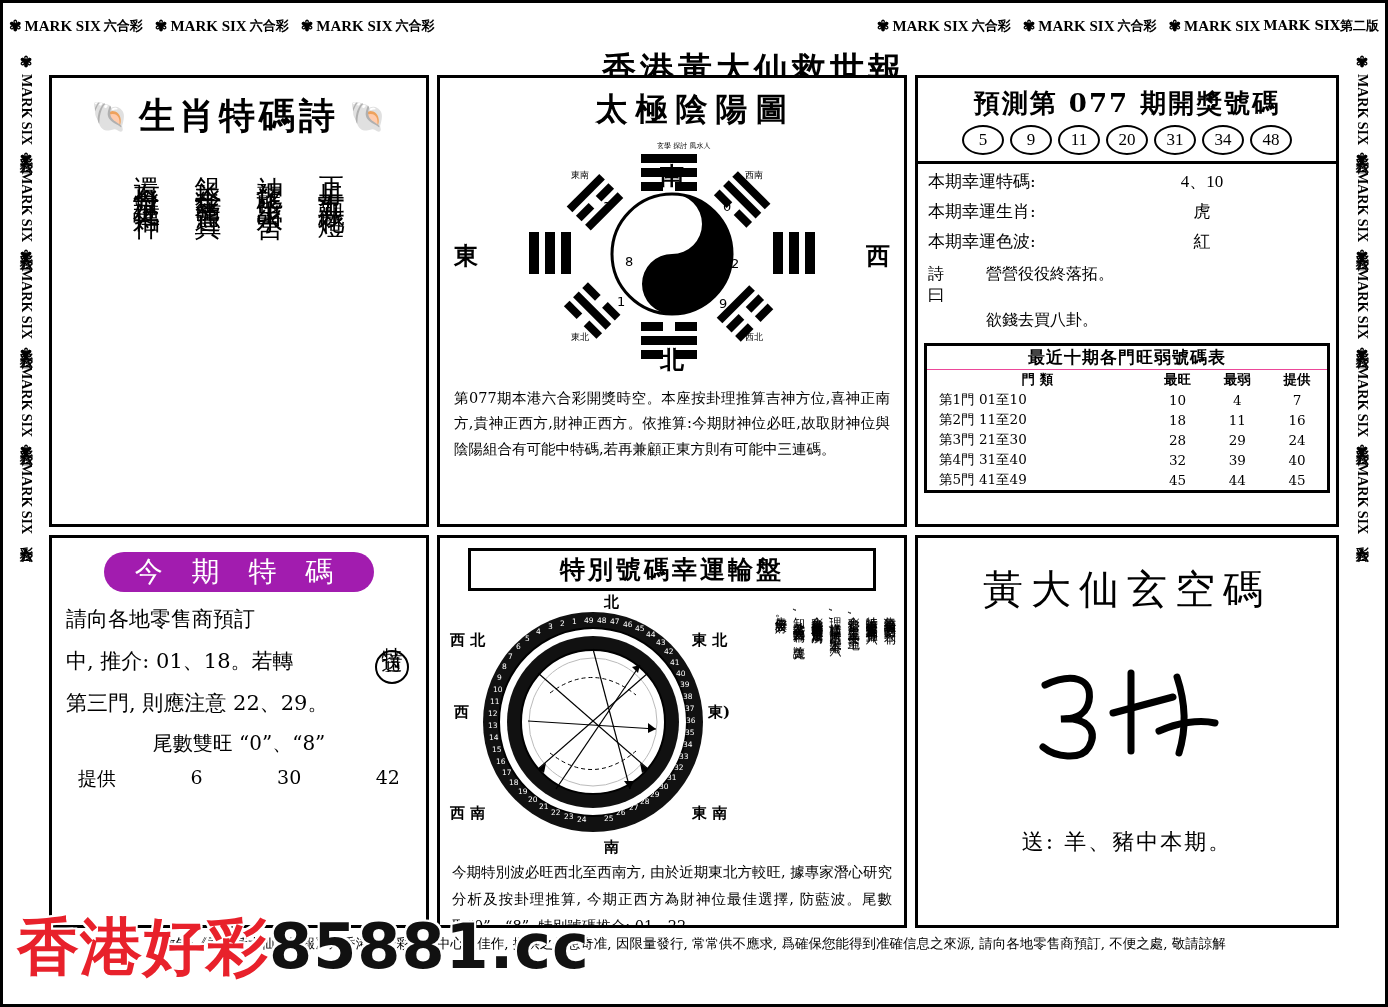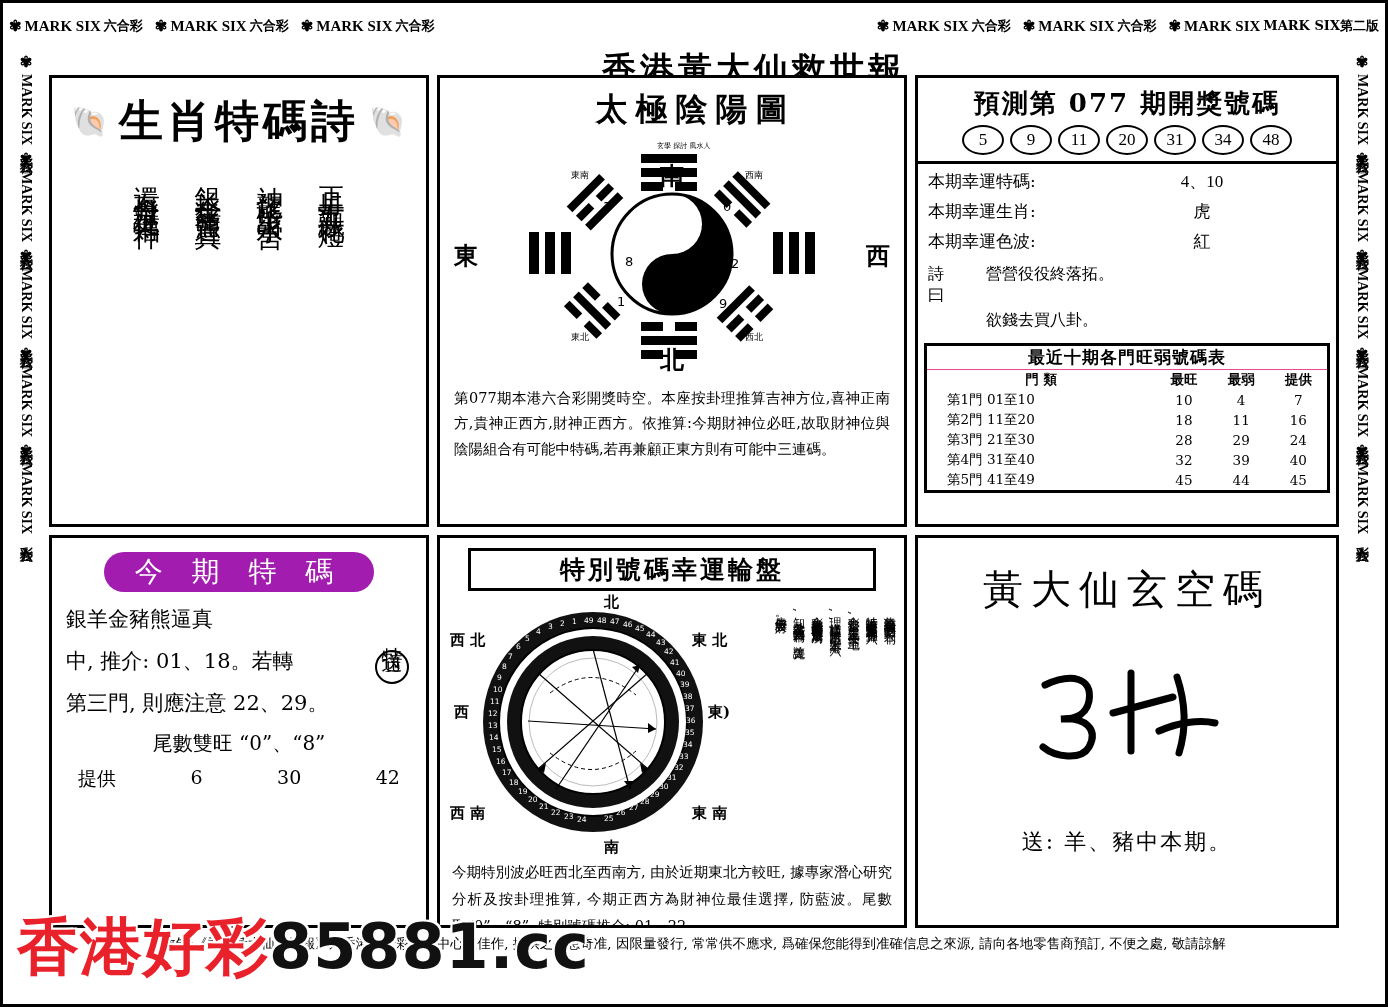--- a/index.html
+++ b/index.html
@@ -72,21 +72,21 @@
   }
   .panel { border:3px solid #000; position:relative; overflow:hidden; background:#fff; }
 
   
   .poem-head {
     text-align:center; margin-top:14px;
     display:flex; align-items:center; justify-content:center; gap:10px;
   }
   .poem-head .deco { font-size:30px; line-height:1; }
   .poem-title {
-    font-size:44px; font-weight:bold; letter-spacing:4px;
+    font-size:36px; font-weight:bold; letter-spacing:4px;
     font-family:Liberation Mono, monospace;
     text-align:center;
   }
   .poem-body {
     display:flex; flex-direction:row-reverse; justify-content:center;
     gap:26px; margin-top:14px; padding:0 18px;
   }
   .poem-col {
     writing-mode:vertical-rl;
     font-size:27px; line-height:1.32;
@@ -126,21 +126,21 @@
   .lucky-val { flex:1; text-align:center; font-family:"Liberation Serif", serif; }
   .poem-line { font-size:16px; display:flex; padding:2px 10px; }
   .poem-line .lbl { width:58px; letter-spacing:8px; }
   .poem-line2 { font-size:16px; padding:2px 10px 6px 68px; }
 
   .table-box { border:3px solid #000; margin:6px 6px 4px 6px; }
   .tbl-title { text-align:center; font-size:17px; font-weight:bold; letter-spacing:1px; border-bottom:1px solid #ec4899; }
   table.gate { width:100%; border-collapse:collapse; font-size:13.5px; }
   table.gate th, table.gate td { text-align:center; padding:1px 0; }
   table.gate th { font-weight:bold; font-size:13.5px; }
-  table.gate td.gname { text-align:left; padding-left:20px; white-space:nowrap; }
+  table.gate td.gname { text-align:left; padding-left:12px; white-space:nowrap; }
 
   
   .pill {
     margin:14px auto 0; width:270px; height:40px; background:#a21caf; color:#fff;
     border-radius:24px; display:flex; align-items:center; justify-content:center;
     font-size:28px; letter-spacing:10px; font-family:"DejaVu Serif", serif;
   }
   .d-body { font-size:21px; line-height:2.0; padding:6px 14px 0; font-family:"DejaVu Serif", serif; }
   .d-side {
     position:absolute; right:10px; top:92px; width:48px; text-align:center;
@@ -476,21 +476,21 @@
               <td>45</td>
             </tr>
           </tbody>
             </table>
         </div>
       </div>
 
       <div class="panel">
         <div class="pill">今 期 特 碼</div>
         <div class="d-body">
-          <div>銀羊金豬熊逼真</div>
+          <div>請向各地零售商預訂</div>
           <div>中, 推介: 01、18。若轉</div>
           <div>第三門, 則應注意 22、29。</div>
         </div>
         <div class="d-side">
           <div class="vtxt">特送</div>
           <div class="circ10">10</div>
         </div>
         <div class="d-tail">尾數雙旺 “0”、“8”</div>
         <div class="d-provide">
           <span>提供</span>

